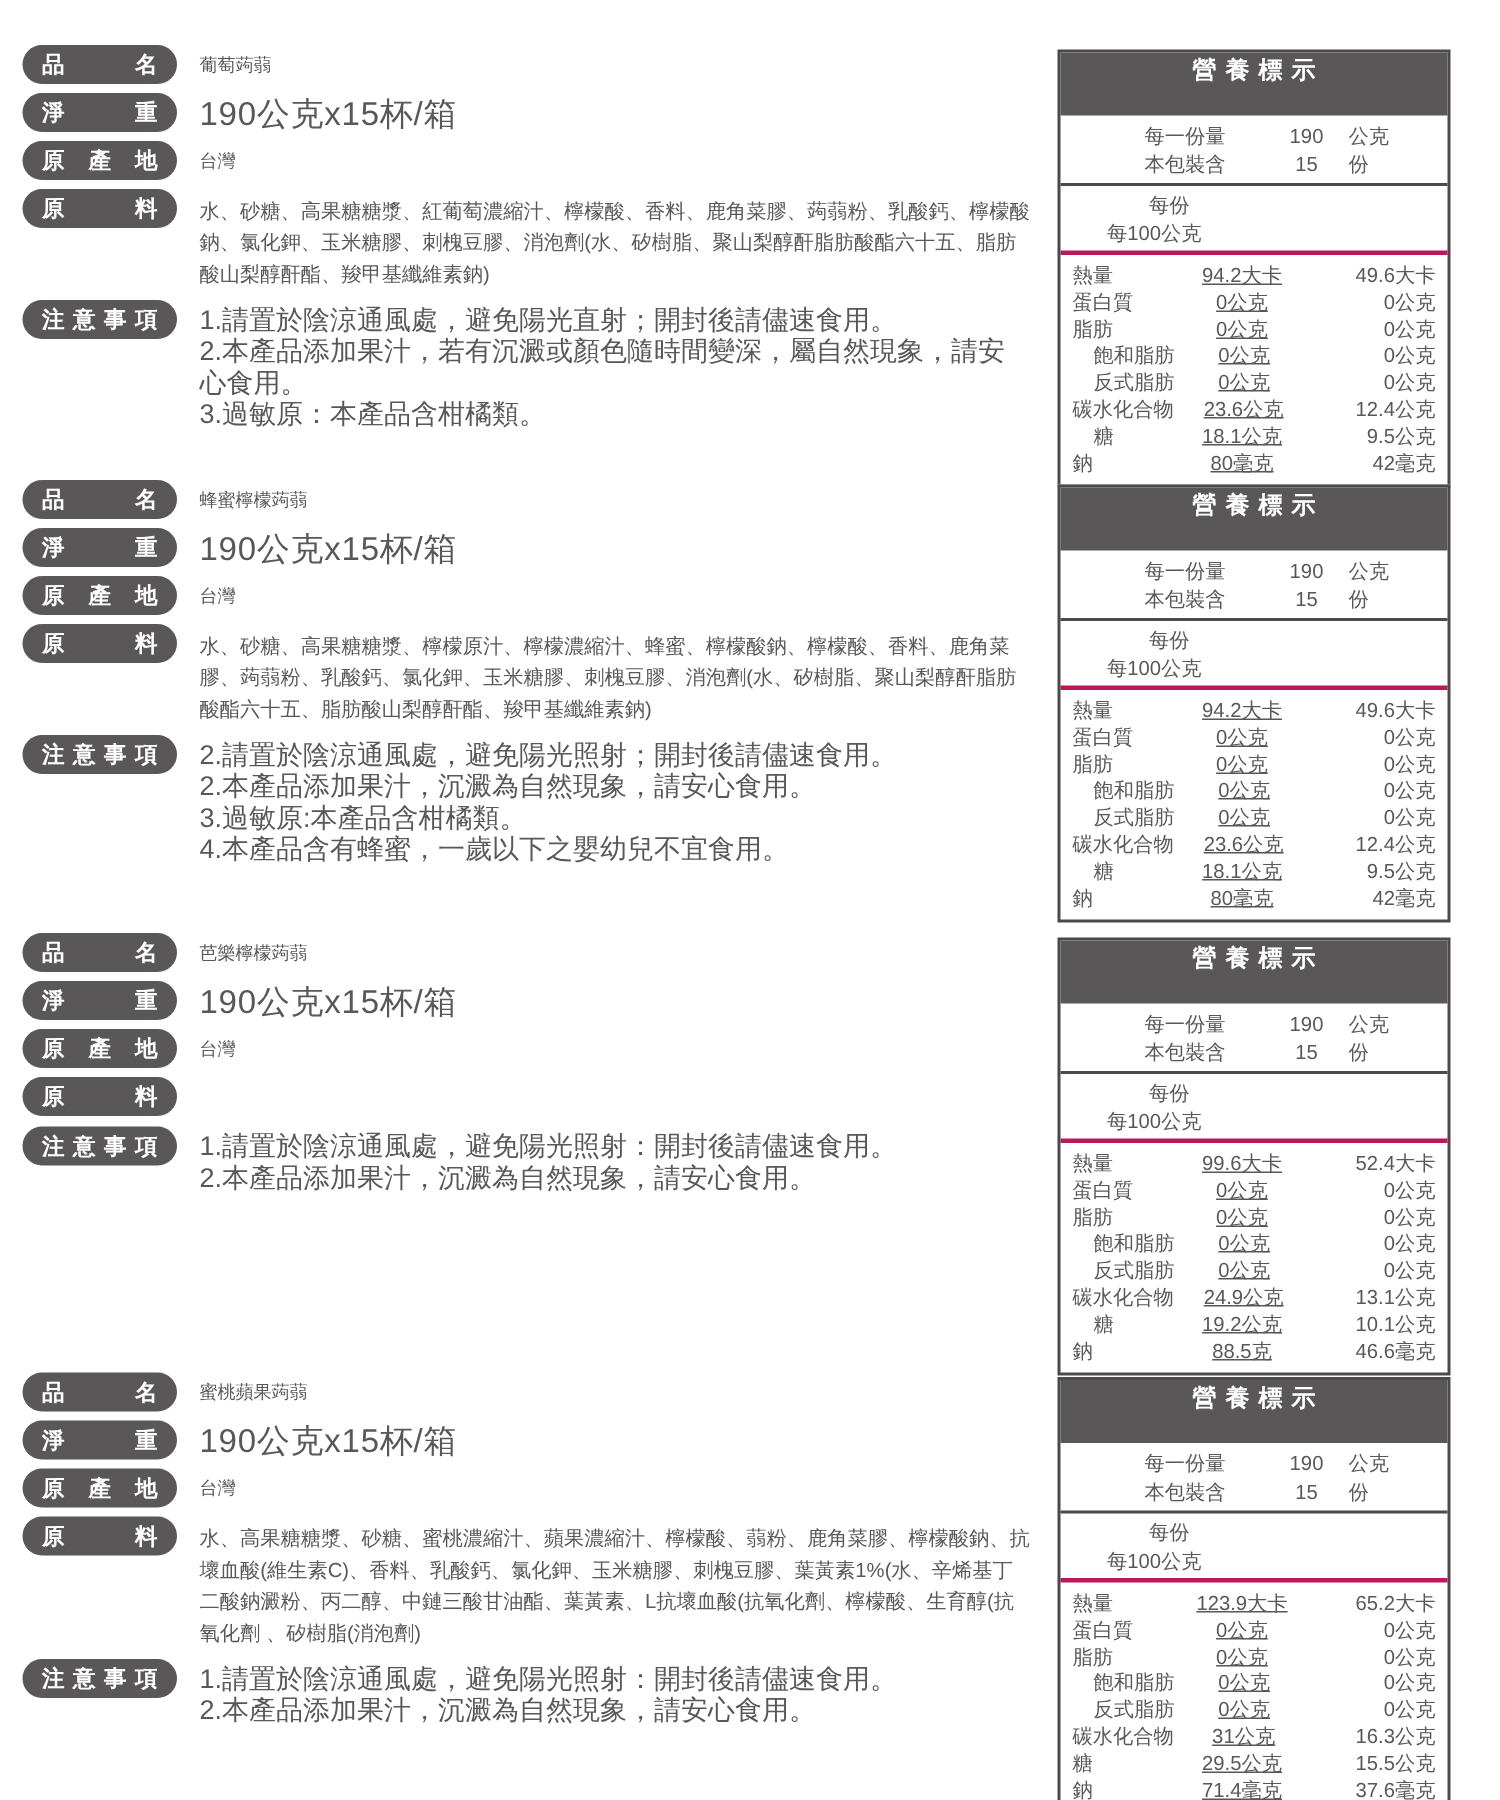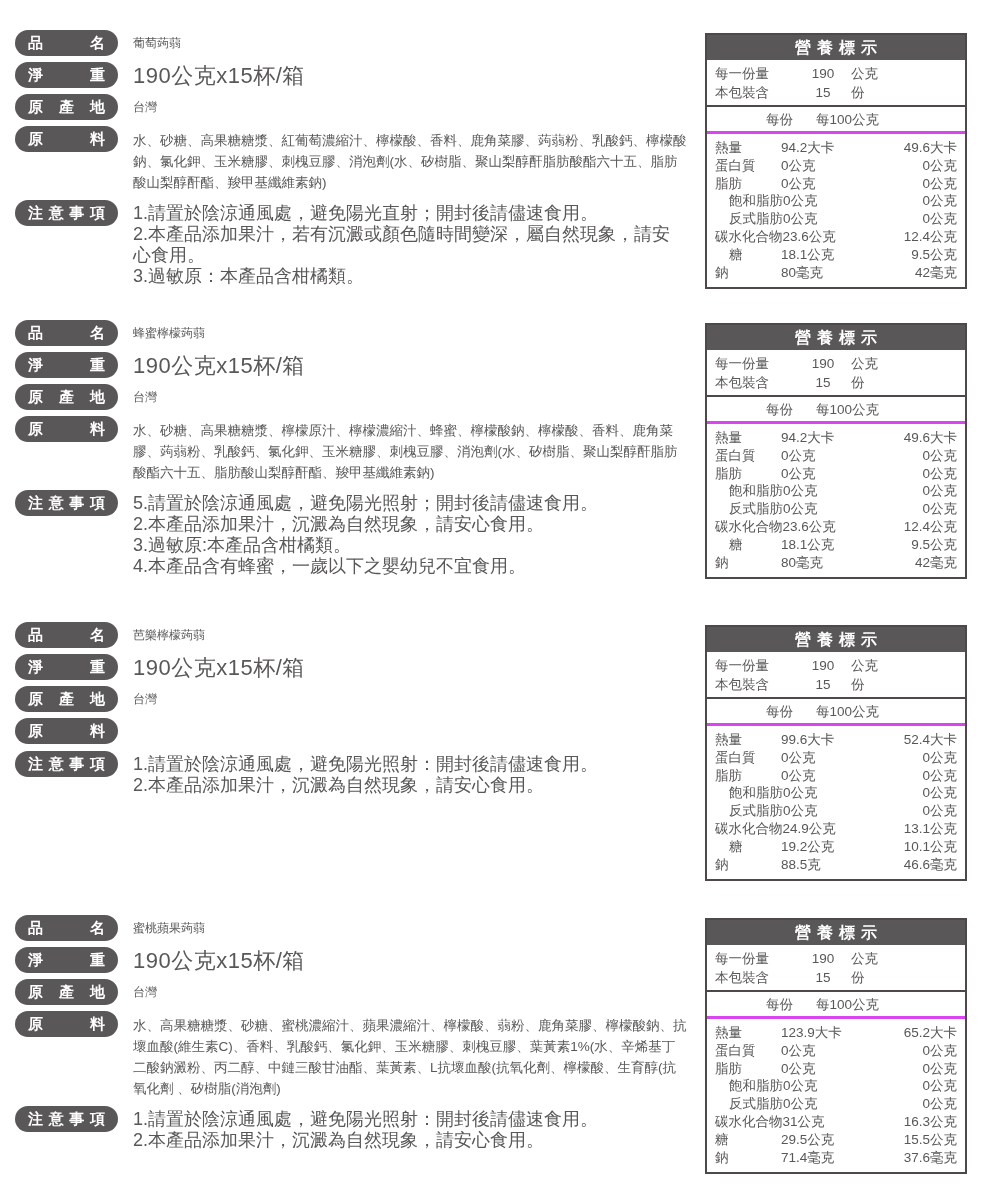--- a/index.html
+++ b/index.html
@@ -31,37 +31,37 @@
   .notes-box{flex:1;padding-top:3px;}
   .note-line{font-size:18px;line-height:21px;}
 
   .ntable{
     position:absolute;left:690px;top:3px;width:262px;
     border:2px solid #4c4948;box-sizing:border-box;background:#fff;
   }
   .ntitle{
     background:#595757;color:#ffffff;text-align:center;
     font-size:16px;font-weight:bold;letter-spacing:6px;text-indent:6px;
-    line-height:25px;height:25px;
+    line-height:25px;height:42px;
   }
   .nserving{border-bottom:2px solid #4c4948;padding:4px 8px 3px;font-size:13.5px;}
   .nsrow{display:flex;line-height:19px;}
-  .nsrow .slabel{width:80px;}
+  .nsrow .slabel{width:80px;margin-left:48px;}
   .nsrow .sval{width:56px;text-align:center;}
   .nheader{
-    display:flex;padding:3px 8px 2px;
-    font-size:13.5px;line-height:19px;border-bottom:3px solid #d946ef;
+    display:flex;justify-content:flex-end;padding:3px 8px 2px;
+    font-size:13.5px;line-height:19px;border-bottom:3px solid #be185d;flex-direction:column;
   }
   .nheader .h1{width:78px;text-align:right;}
   .nheader .h2{width:86px;text-align:right;}
   .nbody{padding:5px 8px 6px;}
   .nrow{display:flex;font-size:13.5px;line-height:17.8px;}
   .nlabel{flex:1;white-space:nowrap;}
   .nlabel.indent{padding-left:14px;}
-  .ncol1{width:94px;text-align:left;white-space:nowrap;}
+  .ncol1{width:94px;text-align:center;white-space:nowrap;text-decoration:underline;}
   .ncol2{width:82px;text-align:right;white-space:nowrap;}
 </style>
 </head>
 <body>
 
 <div id="products-root">
   <section class="product">
     <div class="info">
 
       <div class="row">
@@ -216,21 +216,21 @@
       </div>
 
       <div class="row notes-row">
         <span class="pill">
             <span>注</span>
             <span>意</span>
             <span>事</span>
             <span>項</span>
           </span>
         <div class="notes-box">
-            <div class="note-line">5.請置於陰涼通風處，避免陽光照射；開封後請儘速食用。</div>
+            <div class="note-line">2.請置於陰涼通風處，避免陽光照射；開封後請儘速食用。</div>
             <div class="note-line">2.本產品添加果汁，沉澱為自然現象，請安心食用。</div>
             <div class="note-line">3.過敏原:本產品含柑橘類。</div>
             <div class="note-line">4.本產品含有蜂蜜，一歲以下之嬰幼兒不宜食用。</div>
           </div>
       </div>
 
     </div>
 
     <div class="ntable">
       <div class="ntitle">營養標示</div>

